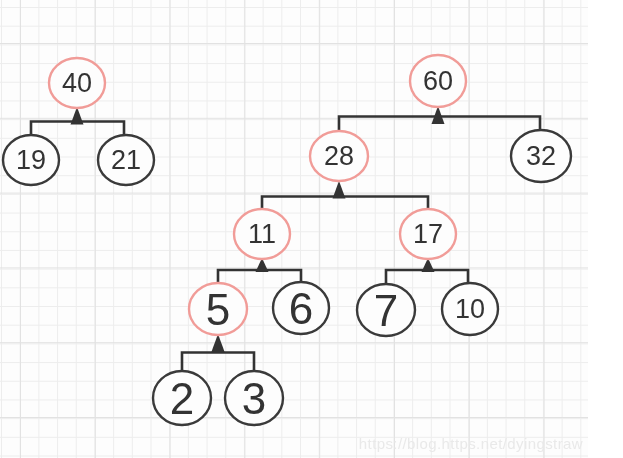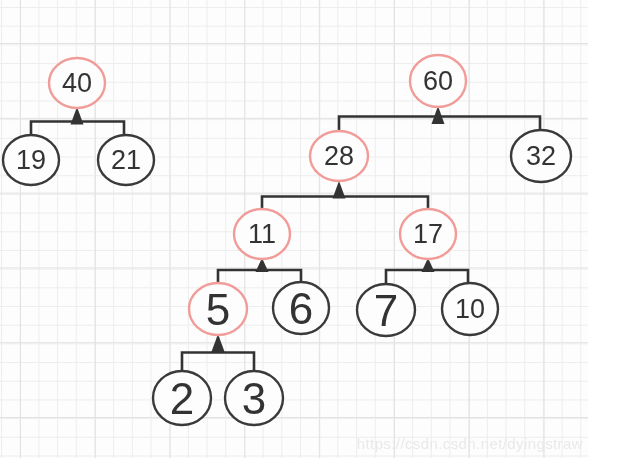--- a/index.html
+++ b/index.html
@@ -160,14 +160,14 @@
       </g>
 
       <g>
         <ellipse class="node-ellipse node-dark" cx="254" cy="398" rx="29" ry="27"></ellipse>
         <text class="node-label t-lg" x="254" y="399" dy="0.35em">3</text>
       </g>
 
     </g>
   </svg>
 
-  <div class="watermark">https://csdn.csdn.net/dyingstraw</div>
+  <div class="watermark">https://blog.https.net/dyingstraw</div>
 </div>
 
 </body></html>

